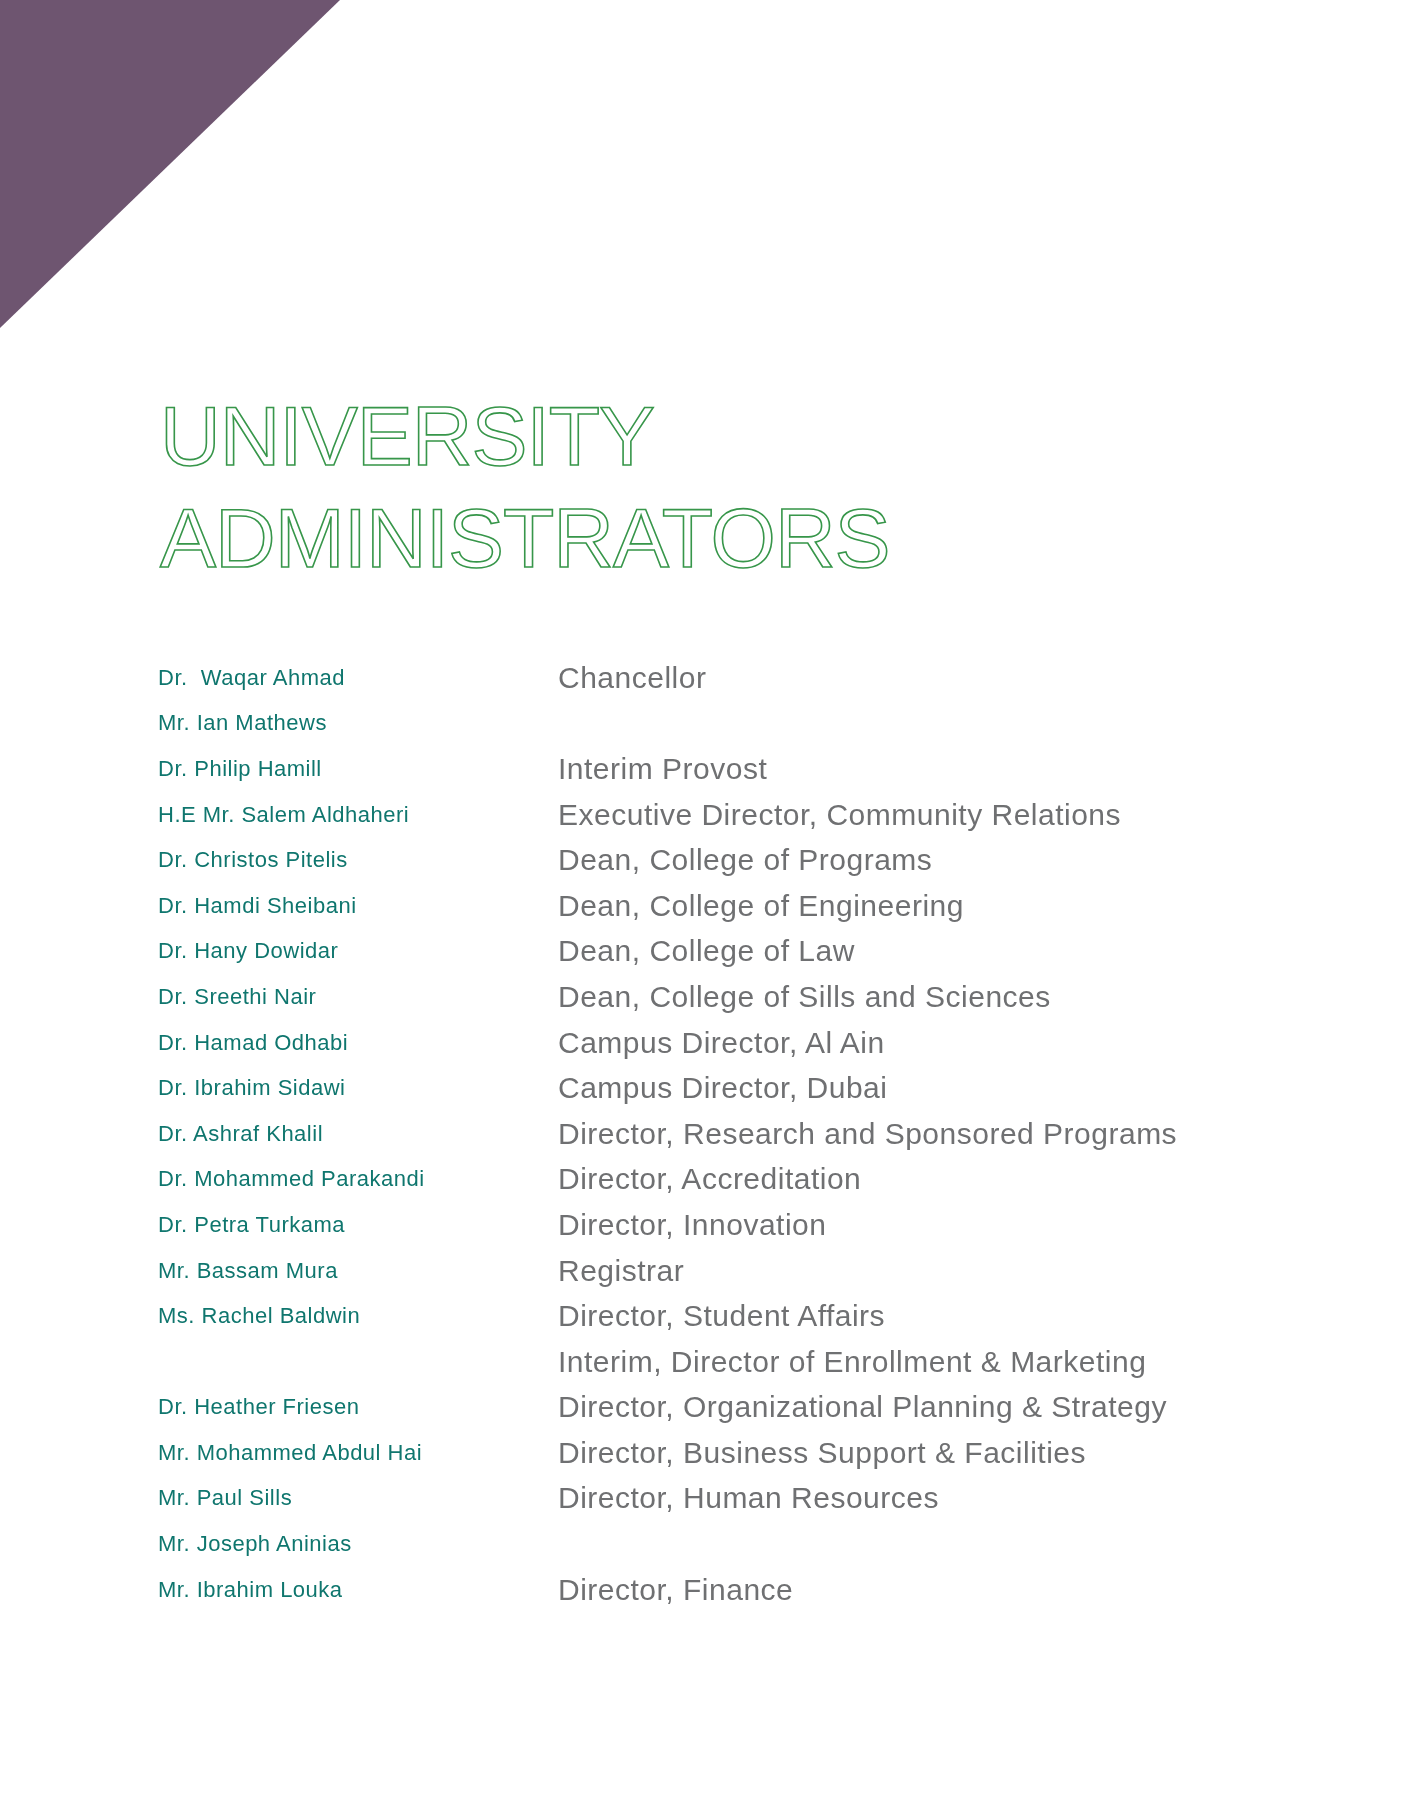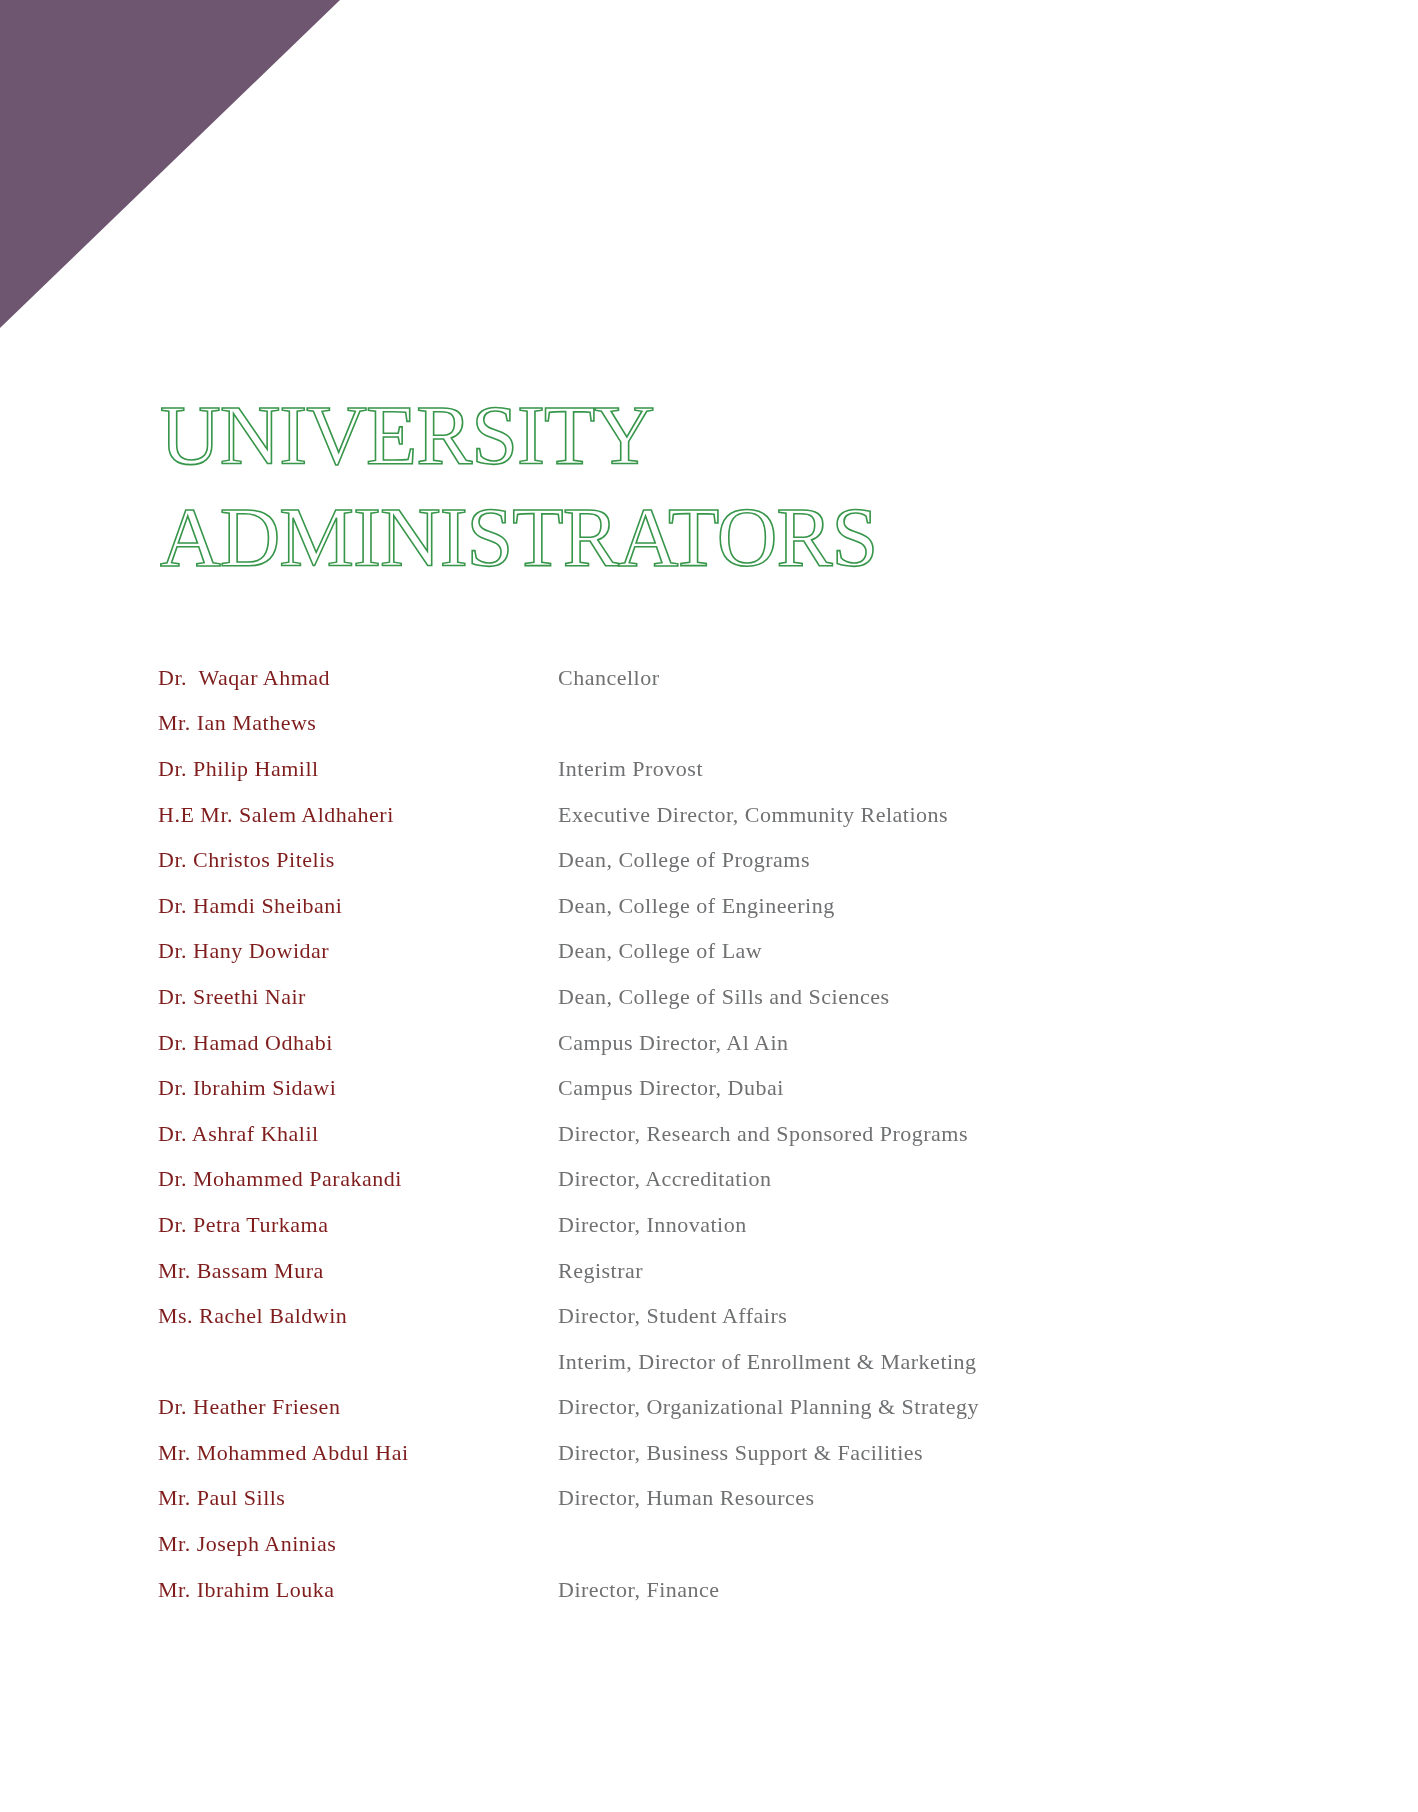--- a/index.html
+++ b/index.html
@@ -6,21 +6,21 @@
     margin: 0;
     padding: 0;
     background: #ffffff;
   }
   .page {
     position: relative;
     width: 1418px;
     height: 1812px;
     background: #ffffff;
     overflow: hidden;
-    font-family: Liberation Serif, serif;
+    font-family: Liberation Sans, sans-serif;
   }
   .corner-triangle {
     position: absolute;
     left: 0;
     top: 0;
     width: 340px;
     height: 328px;
     background: #6e5570;
     clip-path: polygon(0 0, 100% 0, 0 100%);
   }
@@ -50,26 +50,26 @@
   .roster-row {
     display: flex;
     align-items: center;
     height: 45.6px;
   }
   .cell-name {
     width: 400px;
     flex: 0 0 400px;
     font-size: 22px;
     letter-spacing: 0.5px;
-    color: #7f1d1d;
+    color: #0f766e;
     white-space: pre-wrap;
   }
   .cell-title {
     flex: 1;
-    font-size: 22px;
+    font-size: 30px;
     letter-spacing: 0.5px;
     color: #6f7072;
     white-space: pre-wrap;
   }
 </style>
 </head>
 <body>
 
 <div class="page">
 

